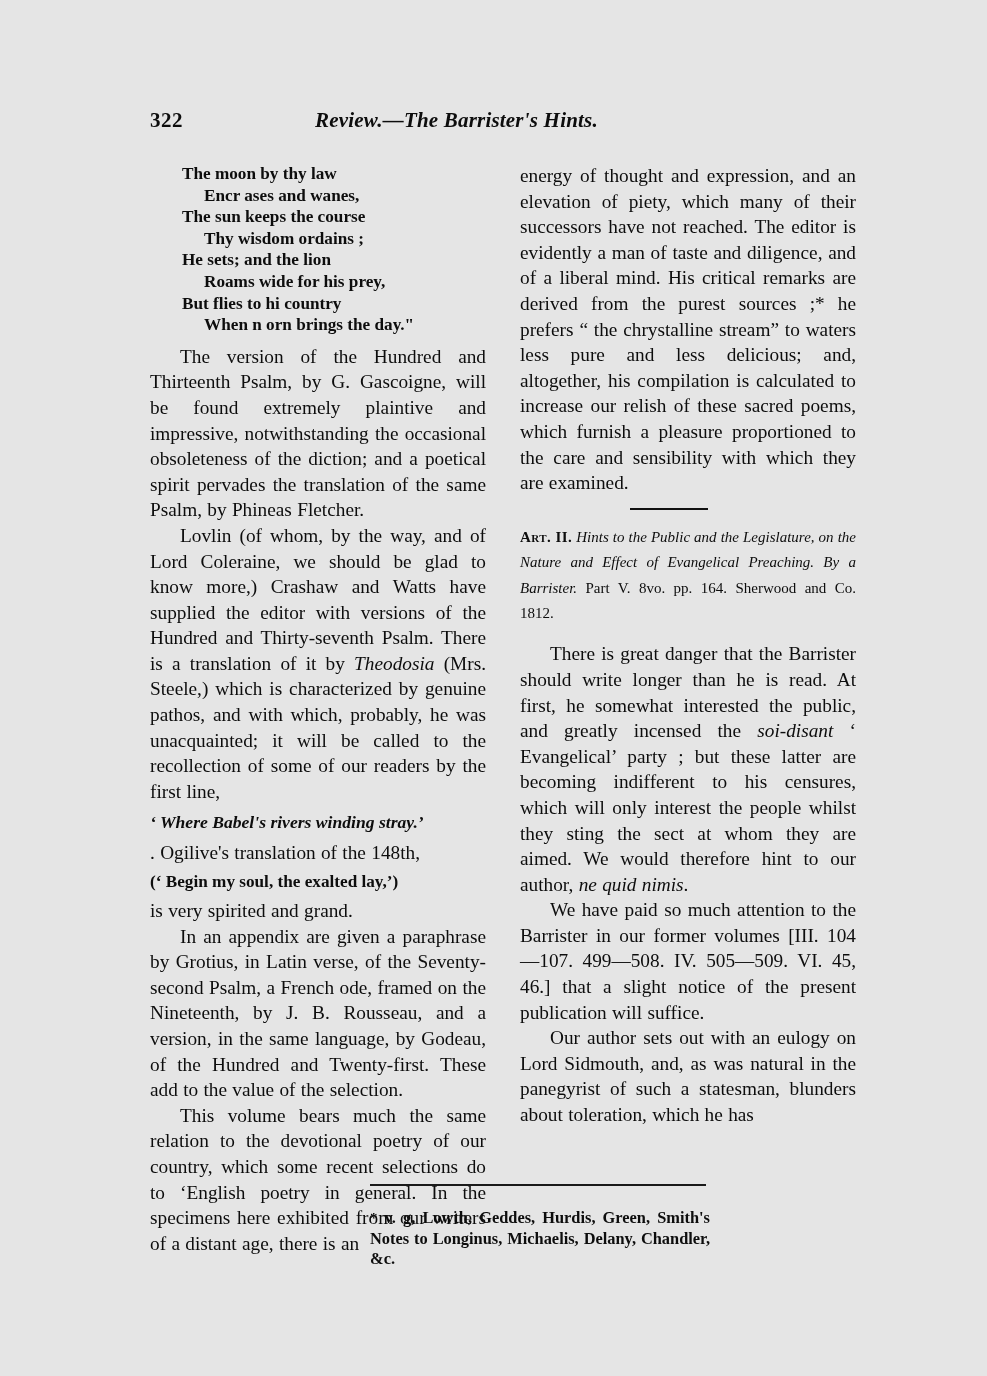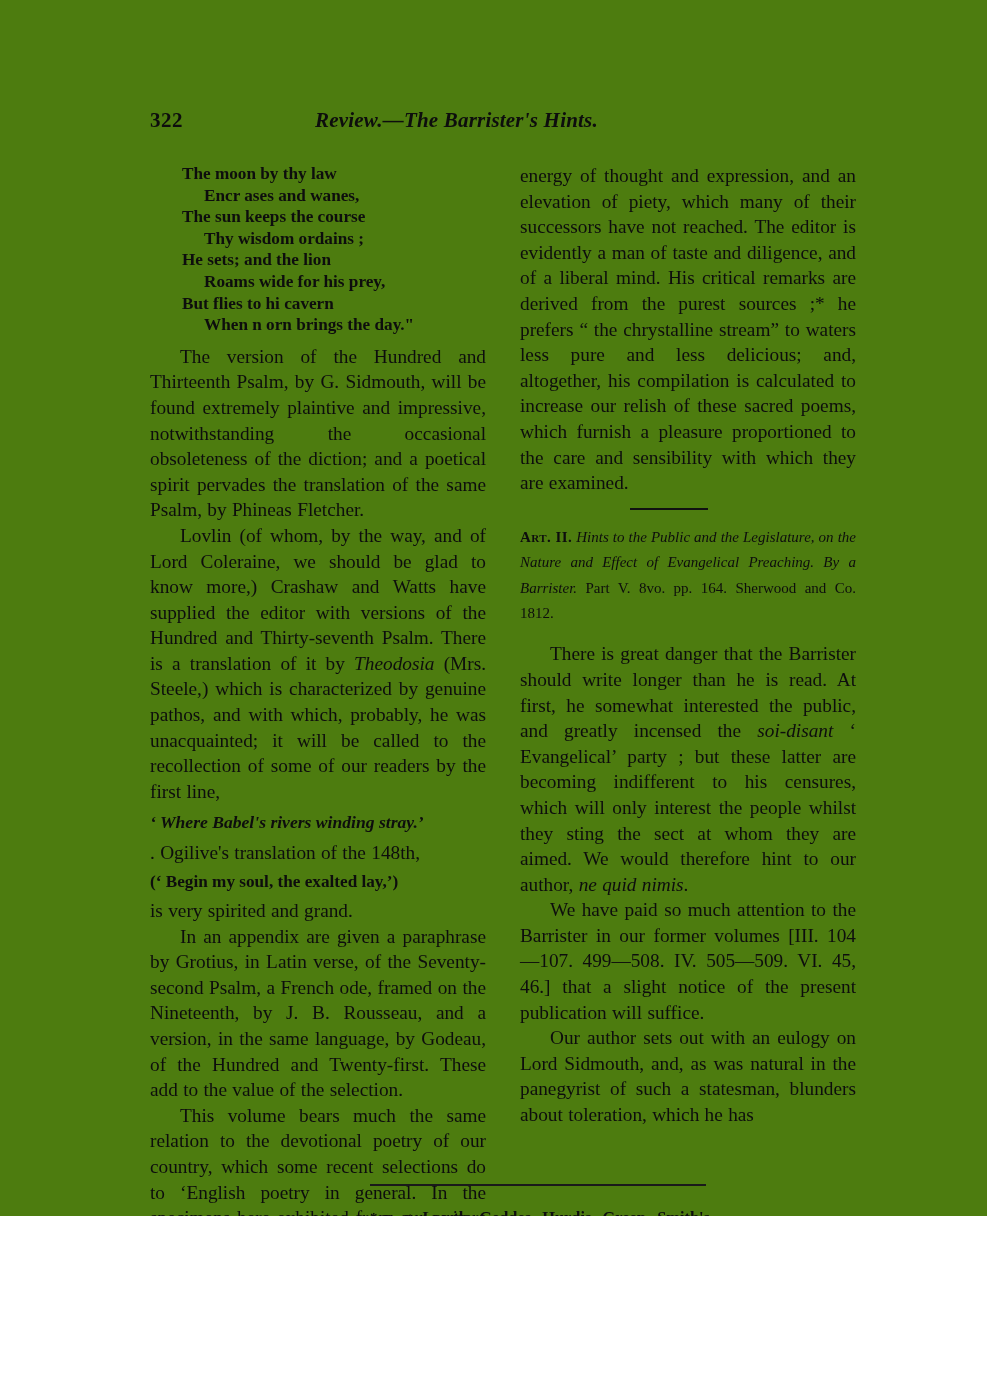--- a/index.html
+++ b/index.html
@@ -3,22 +3,22 @@
 <meta charset="utf-8">
 <style>
   html, body {
     margin: 0;
     padding: 0;
     background: #ffffff;
   }
   .page {
     position: relative;
     width: 987px;
-    height: 1216px;
-    background: #4d7c0f;
+    height: 1376px;
+    background: #e5e5e5;
     font-family: "Liberation Serif", serif;
     color: #0d0d0d;
     overflow: hidden;
   }
 
   
   .running-head {
     position: absolute;
     left: 150px;
     top: 108px;
@@ -162,25 +162,25 @@
 
     <div class="col col-left">
 
       <div class="verse">
         <span class="vline">The moon by thy law</span>
         <span class="vline ind">Encr ases and wanes,</span>
         <span class="vline">The sun keeps the course</span>
         <span class="vline ind">Thy wisdom ordains ;</span>
         <span class="vline">He sets; and the lion</span>
         <span class="vline ind">Roams wide for his prey,</span>
-        <span class="vline">But flies to hi  cavern</span>
+        <span class="vline">But flies to hi  country</span>
         <span class="vline ind">When n orn brings the day."</span>
       </div>
 
-      <p class="para">The version of the Hundred and Thirteenth Psalm, by G. Sidmouth, will be found extremely plaintive and impressive, notwithstanding the occasional obsoleteness of the diction; and a poetical spirit pervades the translation of the same Psalm, by Phineas Fletcher.</p>
+      <p class="para">The version of the Hundred and Thirteenth Psalm, by G. Gascoigne, will be found extremely plaintive and impressive, notwithstanding the occasional obsoleteness of the diction; and a poetical spirit pervades the translation of the same Psalm, by Phineas Fletcher.</p>
 
       <p class="para"><span>Lovlin (of whom, by the way, and of Lord Coleraine, we should be glad to know more,) Crashaw and Watts have supplied the editor with versions of the Hundred and Thirty-seventh Psalm.  There is a translation of it by </span><i>Theodosia</i><span> (Mrs. Steele,) which is characterized by genuine pathos, and with which, probably, he was unacquainted; it will be called to the recollection of some of our readers by the first line,</span></p>
 
       <p class="quoteline">‘ Where Babel's rivers winding stray.’</p>
 
       <p class="para noind">. Ogilive's translation of the 148th,</p>
 
       <p class="quoteline-2">(‘ Begin my soul, the exalted lay,’)</p>
 
       <p class="para noind">is very spirited and grand.</p>

